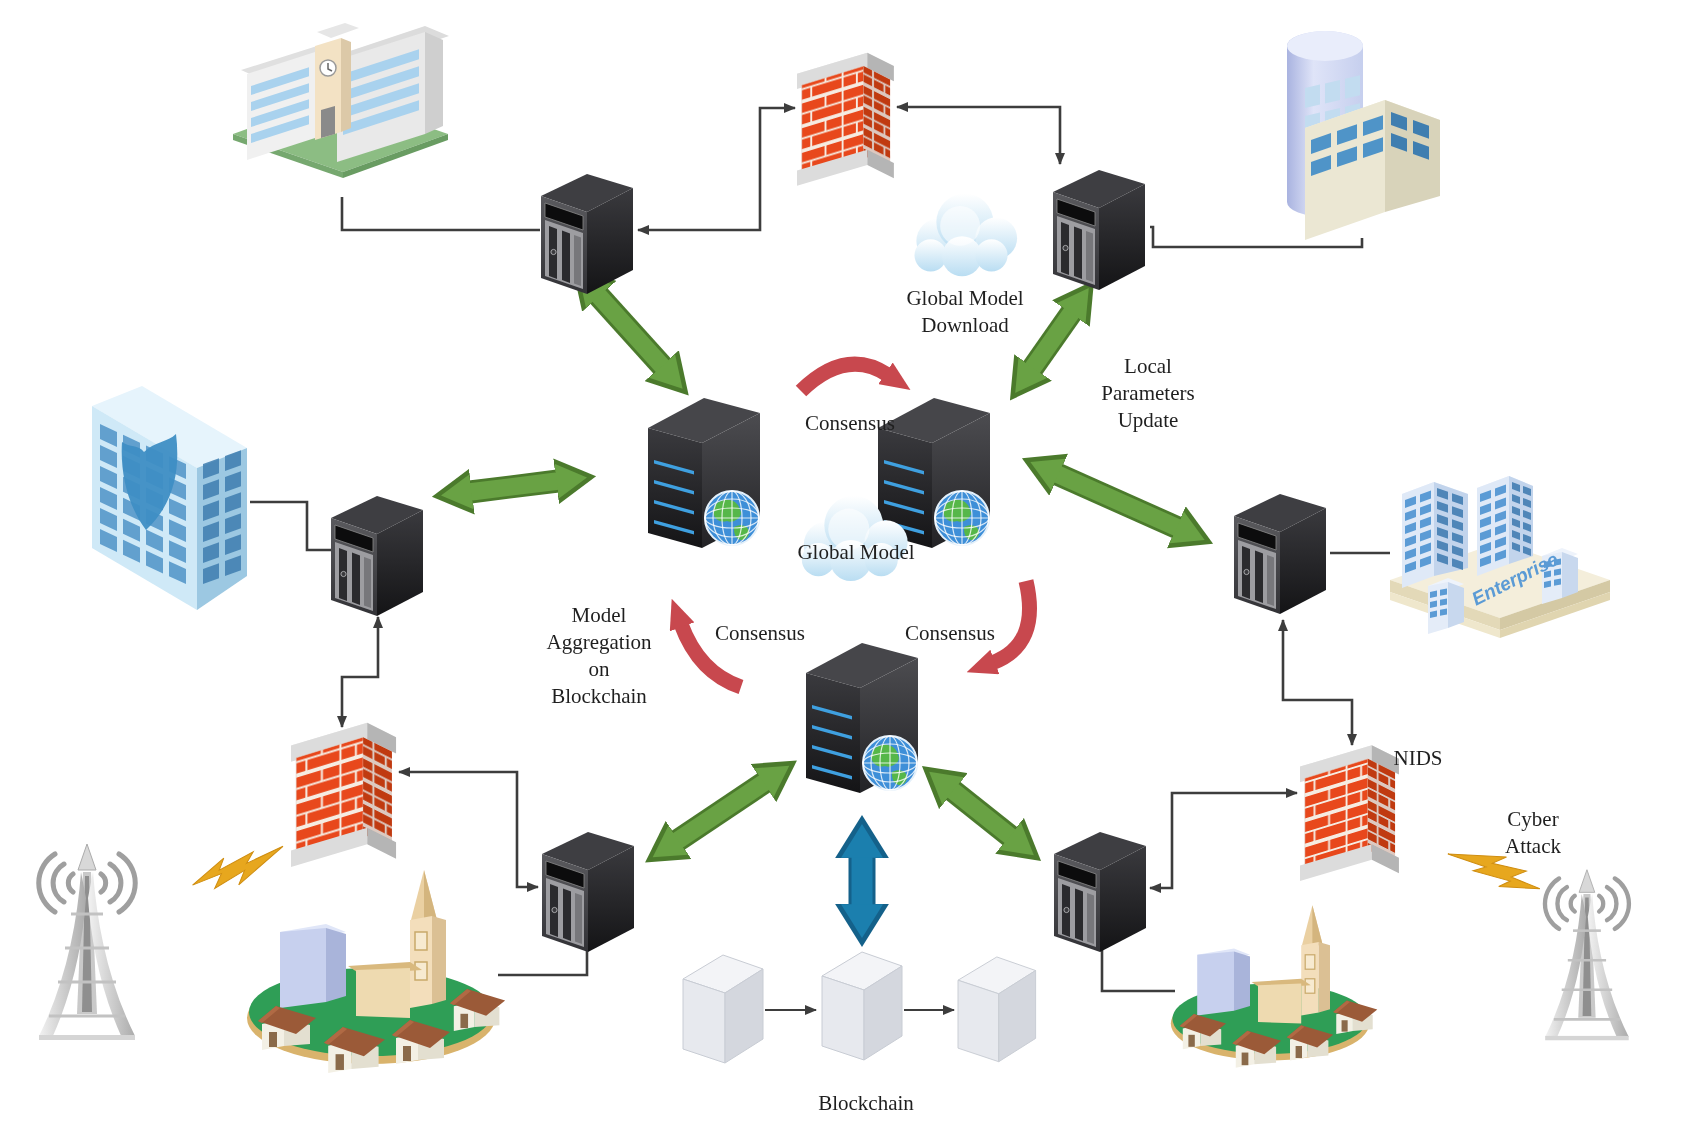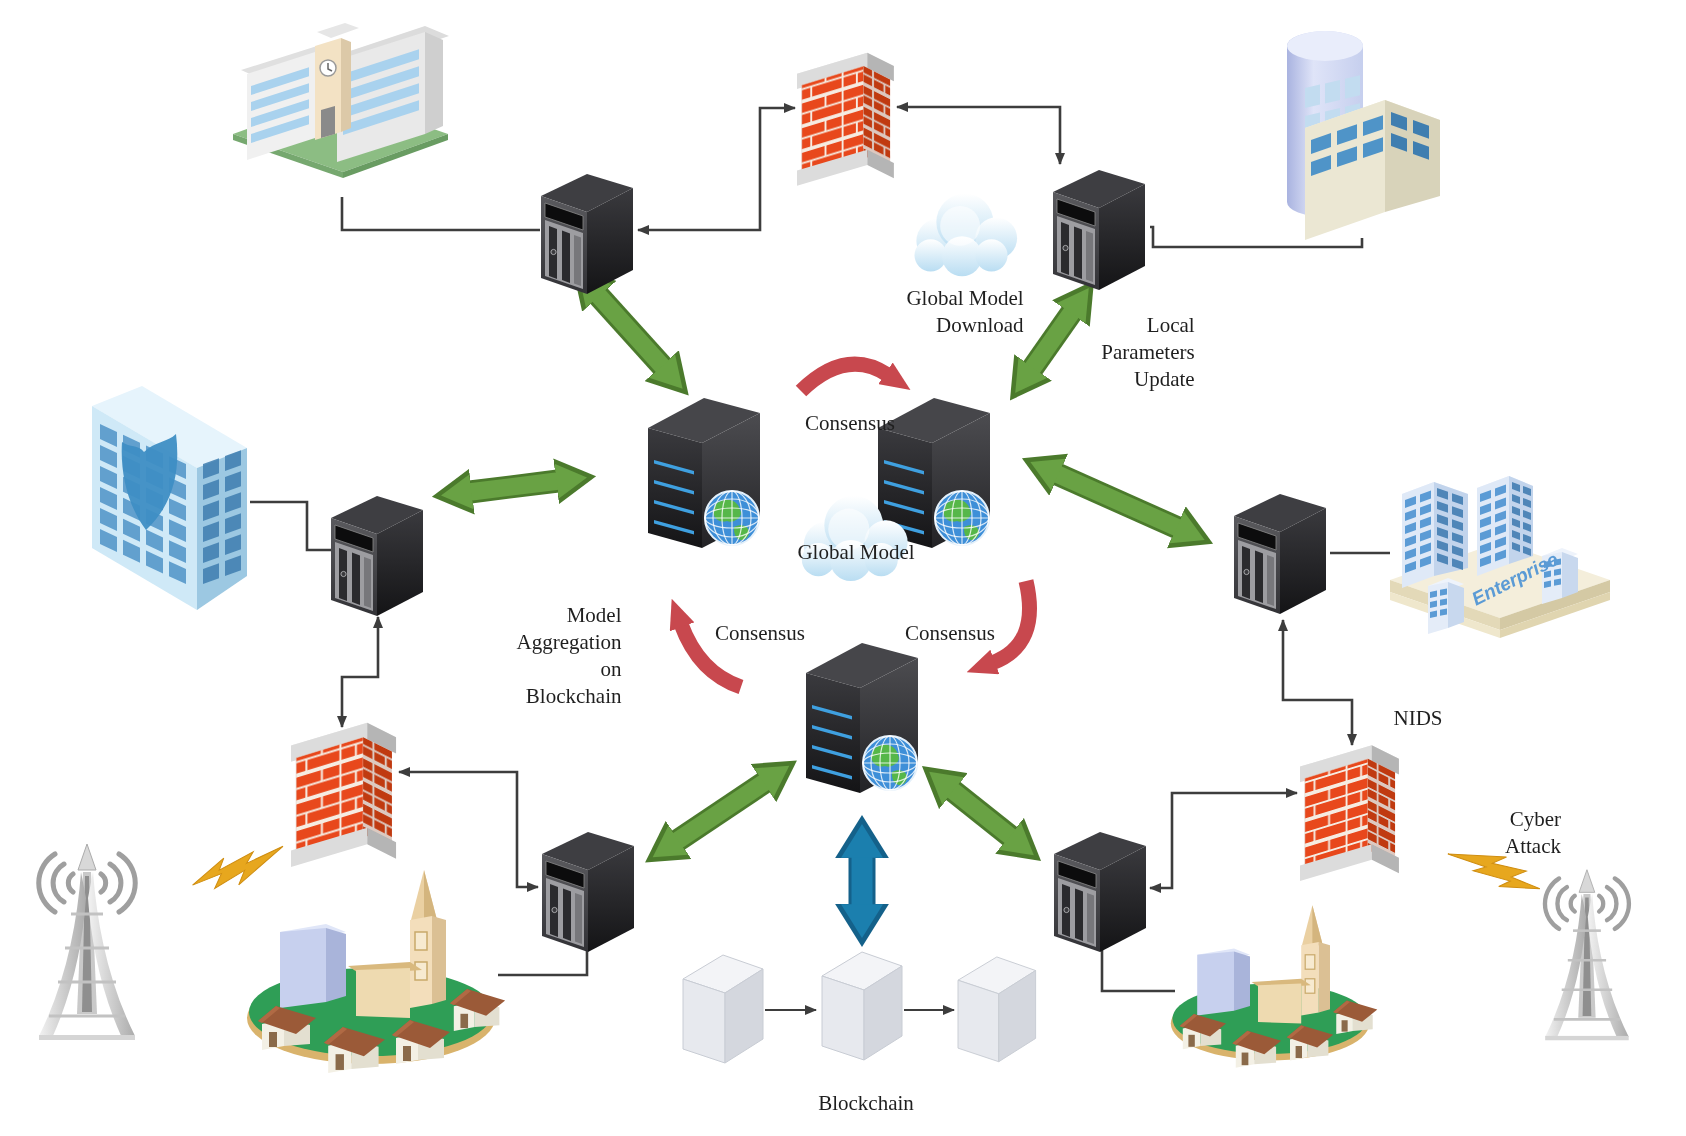--- a/index.html
+++ b/index.html
@@ -1,21 +1,21 @@
 <!DOCTYPE html>
 <html style="--arrow-green: #69a244; --arrow-green-border: #4b7a2c; --arrow-red: #c8484e; --arrow-blue: #1b7fae; --arrow-blue-border: #14618a; --connector: #3d3d3d; --brick: #e8481c; --brick-dark: #c03a10; --cloud: #cfe9f8; --lightning: #e7a71e; --village-ground: #2f9e56; --block-fill: #e7e9ee; --text: #1f1f1f;"><head>
 <meta charset="utf-8">
 <style>
   html,body{margin:0;padding:0;background:#ffffff;}
   .stage{position:relative;width:1686px;height:1136px;background:#fff;overflow:hidden;
          font-family:"Liberation Serif",serif;}
   .stage svg.canvas{position:absolute;left:0;top:0;}
   .lbl{position:absolute;transform:translate(-50%,-50%);
        font:21px/1.28 "Liberation Serif",serif;color:var(--text,#1f1f1f);
-       text-align:right;white-space:pre-line;pointer-events:none;}
+       text-align:center;white-space:pre-line;pointer-events:none;}
 </style>
 </head>
 <body>
 
 <div class="stage">
 <svg class="canvas" width="1686" height="1136" viewBox="0 0 1686 1136">
 <defs>
 
   <marker id="m-conn" viewBox="0 0 12 10" markerWidth="12" markerHeight="10" refX="11" refY="5" orient="auto-start-reverse" markerUnits="userSpaceOnUse">
     <path d="M0,0 L12,5 L0,10 Z" style="fill:var(--connector,#3d3d3d)"></path>
@@ -473,28 +473,28 @@
 <use href="#radioTower" transform="translate(1533,868) scale(0.87)"></use>
 <use href="#bolt" transform="translate(187,868) rotate(-18)"></use>
 <use href="#bolt" transform="translate(1532,905) rotate(-154)"></use>
 <use href="#block" transform="translate(683,953)"></use>
 <use href="#block" transform="translate(822,950)"></use>
 <use href="#block" transform="translate(958,955) scale(0.97)"></use>
 </svg>
 
 <div class="lbl" style="left:965px;top:312px">Global Model
 Download</div>
-<div class="lbl" style="left:1148px;top:352px">Local
+<div class="lbl" style="left:1148px;top:393px">Local
 Parameters
 Update</div>
 <div class="lbl" style="left:850px;top:423px">Consensus</div>
 <div class="lbl" style="left:856px;top:552px">Global Model</div>
 <div class="lbl" style="left:760px;top:633px">Consensus</div>
 <div class="lbl" style="left:950px;top:633px">Consensus</div>
-<div class="lbl" style="left:569px;top:656px">Model
+<div class="lbl" style="left:599px;top:656px">Model
 Aggregation
 on
 Blockchain</div>
-<div class="lbl" style="left:1418px;top:718px">NIDS</div>
+<div class="lbl" style="left:1418px;top:758px">NIDS</div>
 <div class="lbl" style="left:1533px;top:833px">Cyber
 Attack</div>
 <div class="lbl" style="left:866px;top:1103px">Blockchain</div>
 </div>
 
 </body></html>

